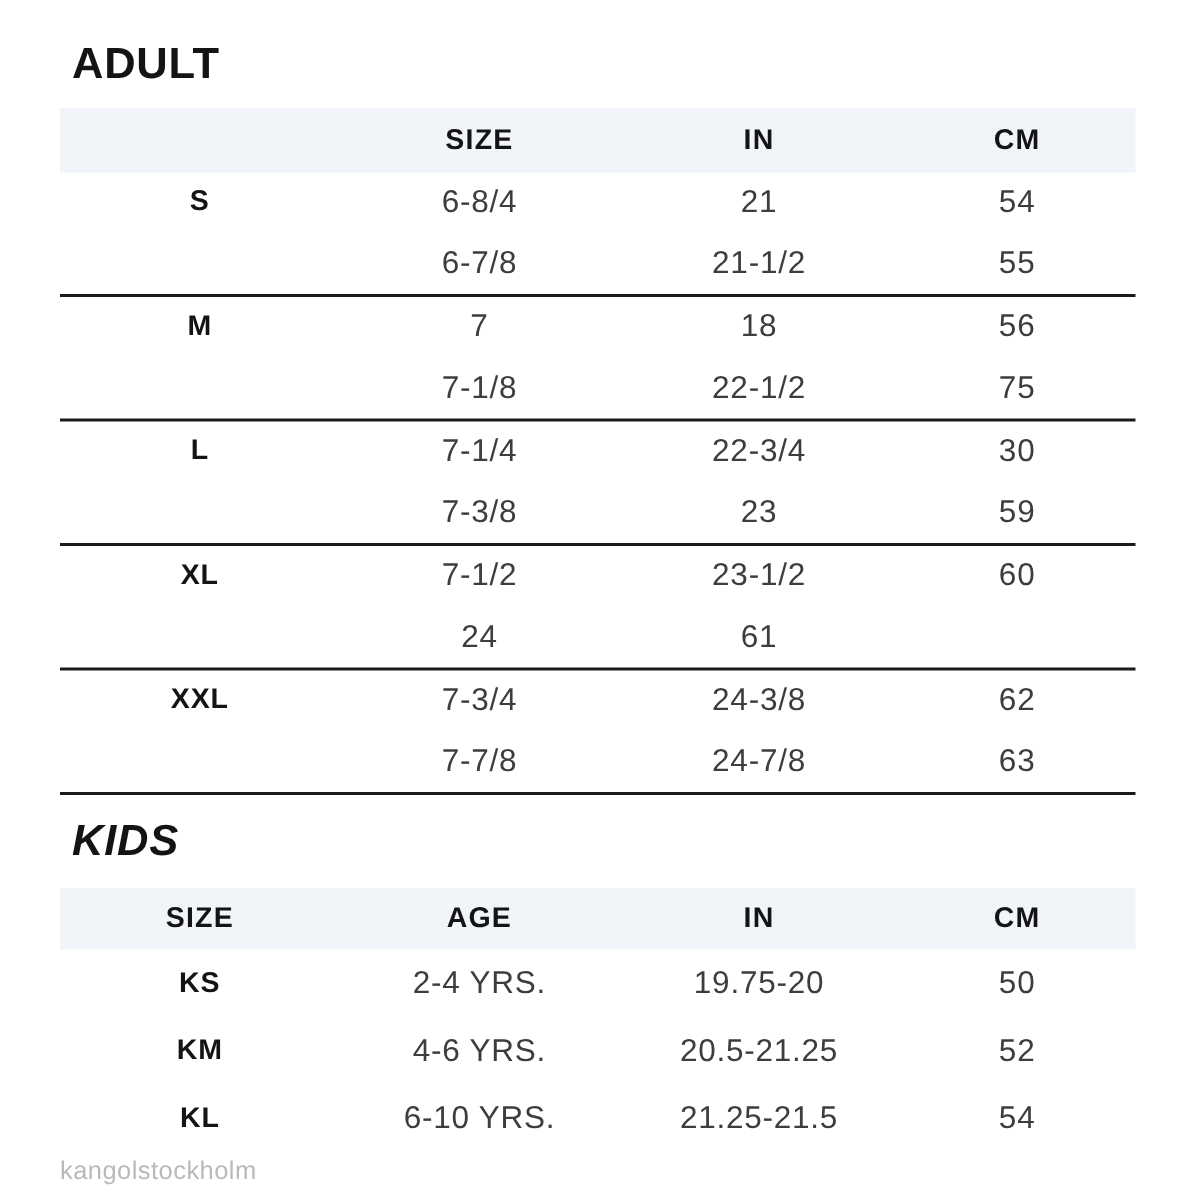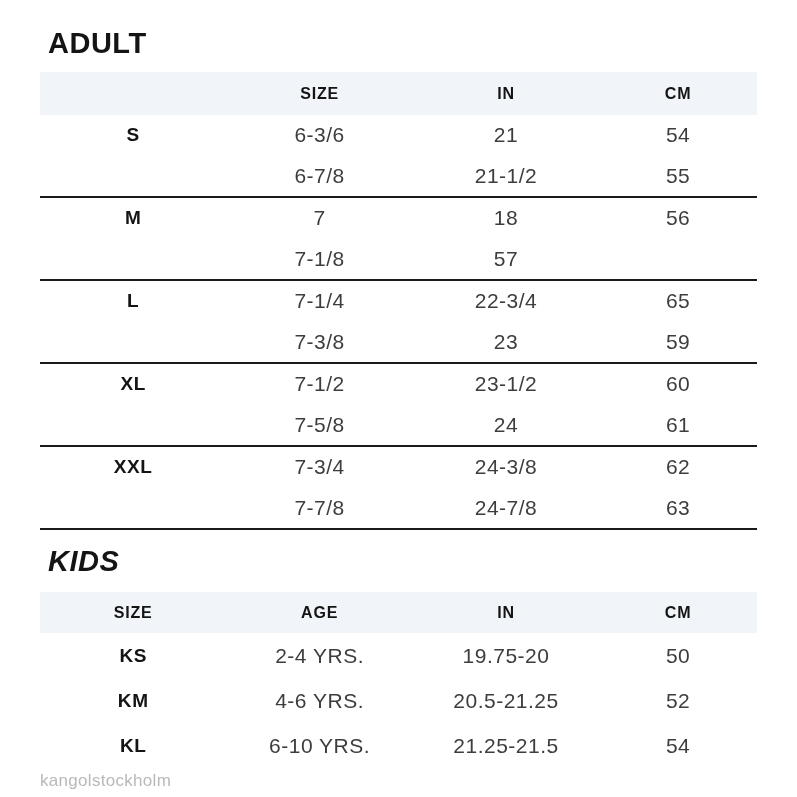--- a/index.html
+++ b/index.html
@@ -29,21 +29,21 @@
     grid-template-columns: 26% 26% 26% 22%;
     background: var(--header-row-bg, #f1f4f8);
     height: 43px;
     align-items: center;
   }
   .kids .thead, .thead.kids-head { height: 41px; }
 
   .th {
     text-align: center;
     font-weight: 800;
-    font-size: 16px;
+    font-size: 19px;
     letter-spacing: 0.8px;
     color: var(--heading-text, #141414);
   }
 
   .row {
     display: grid;
     grid-template-columns: 26% 26% 26% 22%;
     height: 40.5px;
     align-items: center;
   }
@@ -85,68 +85,68 @@
     <div class="thead">
       <div class="th"></div>
       <div class="th">SIZE</div>
       <div class="th">IN</div>
       <div class="th">CM</div>
     </div>
     <div id="adult-body">
         <div class="group">
           <div class="row">
             <div class="cell label">S</div>
-            <div class="cell">6-3/6</div>
+            <div class="cell">6-8/4</div>
             <div class="cell">21</div>
             <div class="cell">54</div>
           </div>
           <div class="row">
             <div class="cell label"></div>
             <div class="cell">6-7/8</div>
             <div class="cell">21-1/2</div>
             <div class="cell">55</div>
           </div>
         </div>
         <div class="group">
           <div class="row">
             <div class="cell label">M</div>
             <div class="cell">7</div>
             <div class="cell">18</div>
             <div class="cell">56</div>
           </div>
           <div class="row">
             <div class="cell label"></div>
             <div class="cell">7-1/8</div>
-            <div class="cell">57</div>
+            <div class="cell">22-1/2</div>
+            <div class="cell">75</div>
           </div>
         </div>
         <div class="group">
           <div class="row">
             <div class="cell label">L</div>
             <div class="cell">7-1/4</div>
             <div class="cell">22-3/4</div>
-            <div class="cell">65</div>
+            <div class="cell">30</div>
           </div>
           <div class="row">
             <div class="cell label"></div>
             <div class="cell">7-3/8</div>
             <div class="cell">23</div>
             <div class="cell">59</div>
           </div>
         </div>
         <div class="group">
           <div class="row">
             <div class="cell label">XL</div>
             <div class="cell">7-1/2</div>
             <div class="cell">23-1/2</div>
             <div class="cell">60</div>
           </div>
           <div class="row">
             <div class="cell label"></div>
-            <div class="cell">7-5/8</div>
             <div class="cell">24</div>
             <div class="cell">61</div>
           </div>
         </div>
         <div class="group">
           <div class="row">
             <div class="cell label">XXL</div>
             <div class="cell">7-3/4</div>
             <div class="cell">24-3/8</div>
             <div class="cell">62</div>

